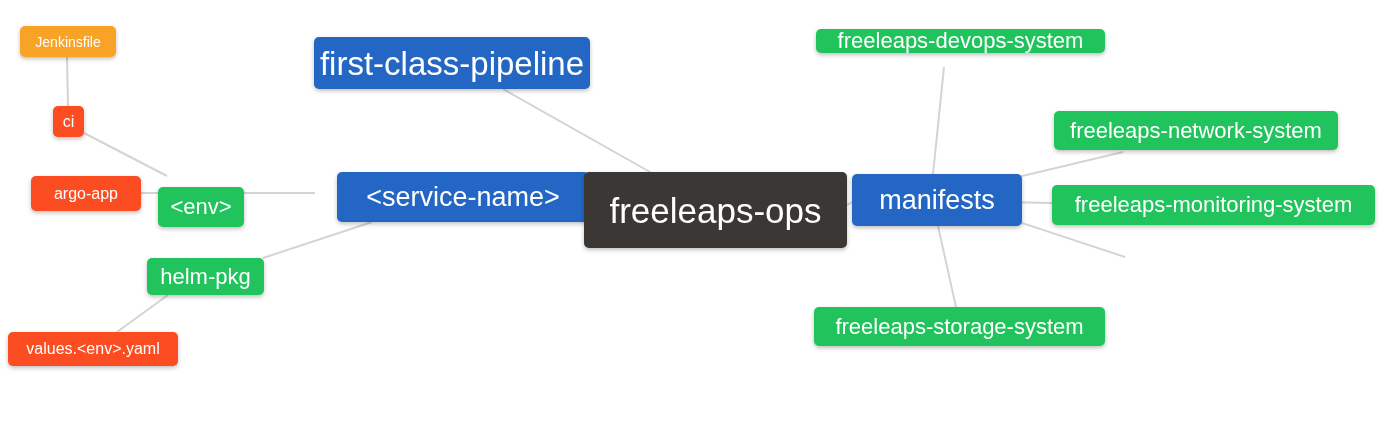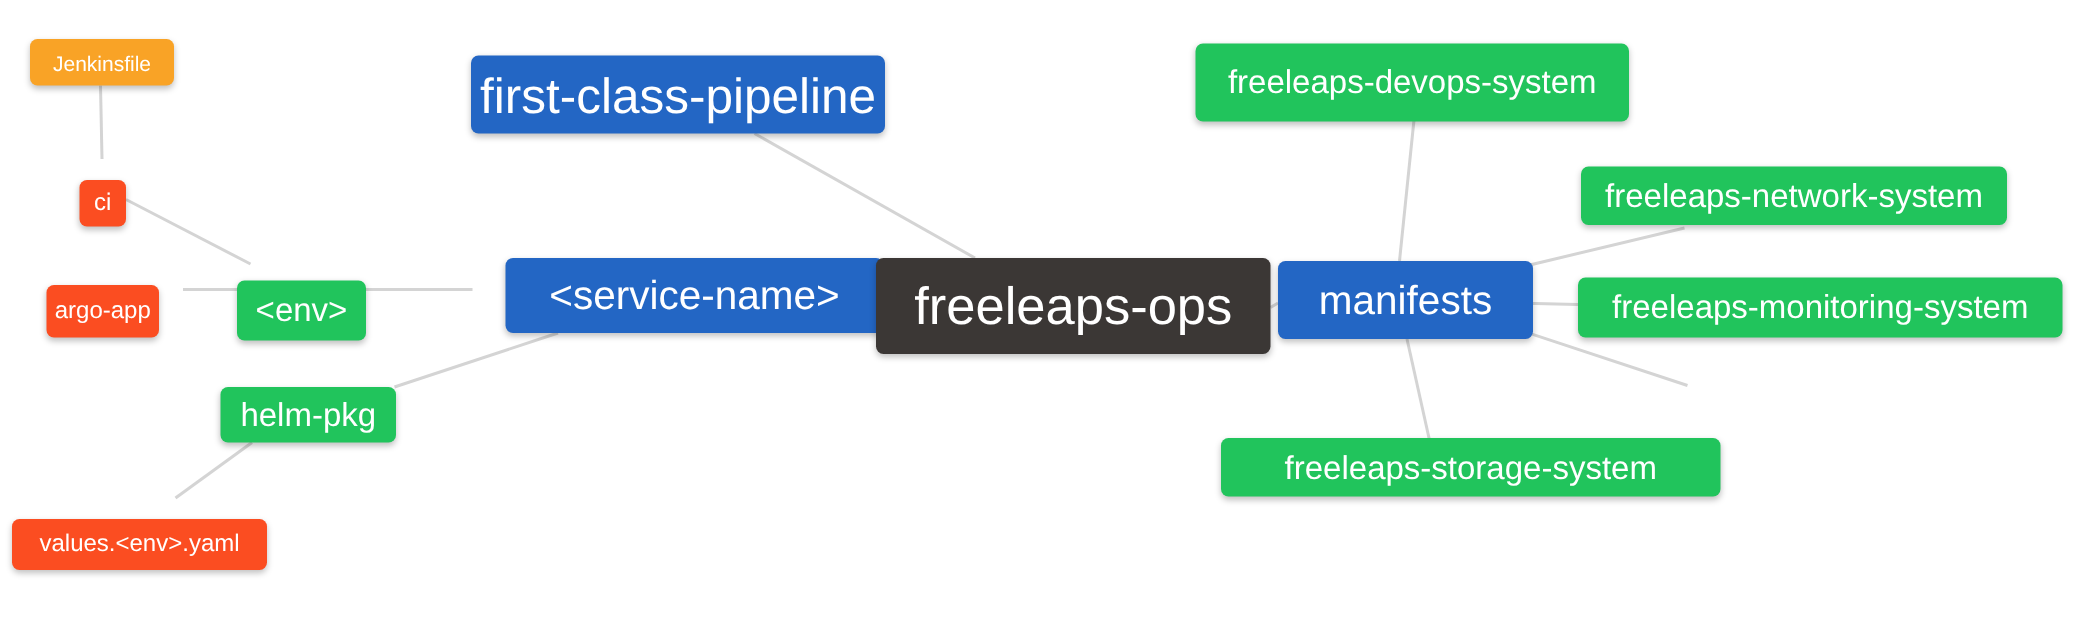--- a/index.html
+++ b/index.html
@@ -20,21 +20,21 @@
     border-radius:5px;
     box-shadow:0 2px 4px rgba(0,0,0,0.25);
     white-space:nowrap;
     cursor:pointer;
     line-height:1;
     user-select:none;
   }
   .c-root  {background:#3B3735;}
   .c-blue  {background:#2366C4;}
   .c-green {background:#21C45C;}
-  .c-red   {background:#FB4D21;margin-top:14px;}
+  .c-red   {background:#FB4D21;}
   .c-orange{background:#F9A326;}
 </style>
 </head>
 <body>
 
 <div id="canvas">
 
   <svg id="edge-layer" viewBox="0 0 1390 421">
     <line class="edge" x1="67" y1="57" x2="68" y2="106"></line>
     <line class="edge" x1="84" y1="133" x2="167" y2="176"></line>
@@ -47,28 +47,28 @@
     <line class="edge" x1="847" y1="205" x2="852" y2="202"></line>
     <line class="edge" x1="933" y1="174" x2="944" y2="67"></line>
     <line class="edge" x1="1010" y1="179" x2="1123" y2="152"></line>
     <line class="edge" x1="1010" y1="202" x2="1052" y2="203"></line>
     <line class="edge" x1="1010" y1="219" x2="1125" y2="257"></line>
     <line class="edge" x1="938" y1="226" x2="956" y2="307"></line>
   </svg>
 
   <div class="node c-orange" style="left:20px;  top:26px;  width:96px;  height:31px; font-size:14px;">Jenkinsfile</div>
   <div class="node c-red" style="left:53px;  top:106px; width:31px;  height:31px; font-size:16px;">ci</div>
-  <div class="node c-red" style="left:31px;  top:176px; width:75px;  height:35px; font-size:16px;">argo-app</div>
+  <div class="node c-red" style="left:31px;  top:176px; width:110px;  height:35px; font-size:16px;">argo-app</div>
   <div class="node c-green" style="left:158px; top:175px; width:86px;  height:40px; font-size:22px;margin-top:12px;">&lt;env&gt;</div>
   <div class="node c-green" style="left:147px; top:258px; width:117px; height:37px; font-size:22px;">helm-pkg</div>
   <div class="node c-red" style="left:8px;   top:332px; width:170px; height:34px; font-size:16px;">values.&lt;env&gt;.yaml</div>
 
   <div class="node c-blue" style="left:314px; top:37px;  width:276px; height:52px; font-size:33px;">first-class-pipeline</div>
   <div class="node c-blue" style="left:315px; top:172px; width:252px; height:50px; font-size:27px;margin-left:22px;">&lt;service-name&gt;</div>
-  <div class="node c-root" style="left:584px; top:172px; width:263px; height:64px; font-size:35px;">freeleaps-ops</div>
+  <div class="node c-root" style="left:584px; top:172px; width:263px; height:76px; font-size:35px;">freeleaps-ops</div>
   <div class="node c-blue" style="left:852px; top:174px; width:170px; height:52px; font-size:27px;">manifests</div>
 
-  <div class="node c-green" style="left:797px;  top:29px;  width:289px; height:52px; font-size:22px;">freeleaps-devops-system</div>
+  <div class="node c-green" style="left:816px;  top:29px;  width:289px; height:24px; font-size:22px;">freeleaps-devops-system</div>
   <div class="node c-green" style="left:1054px; top:111px; width:284px; height:39px; font-size:22px;">freeleaps-network-system</div>
   <div class="node c-green" style="left:1052px; top:185px; width:323px; height:40px; font-size:22px;">freeleaps-monitoring-system</div>
-  <div class="node c-green" style="left:814px;  top:292px; width:333px; height:39px; font-size:22px;">freeleaps-storage-system</div>
+  <div class="node c-green" style="left:814px;  top:307px; width:291px; height:39px; font-size:22px;">freeleaps-storage-system</div>
 
 </div>
 
 </body></html>

